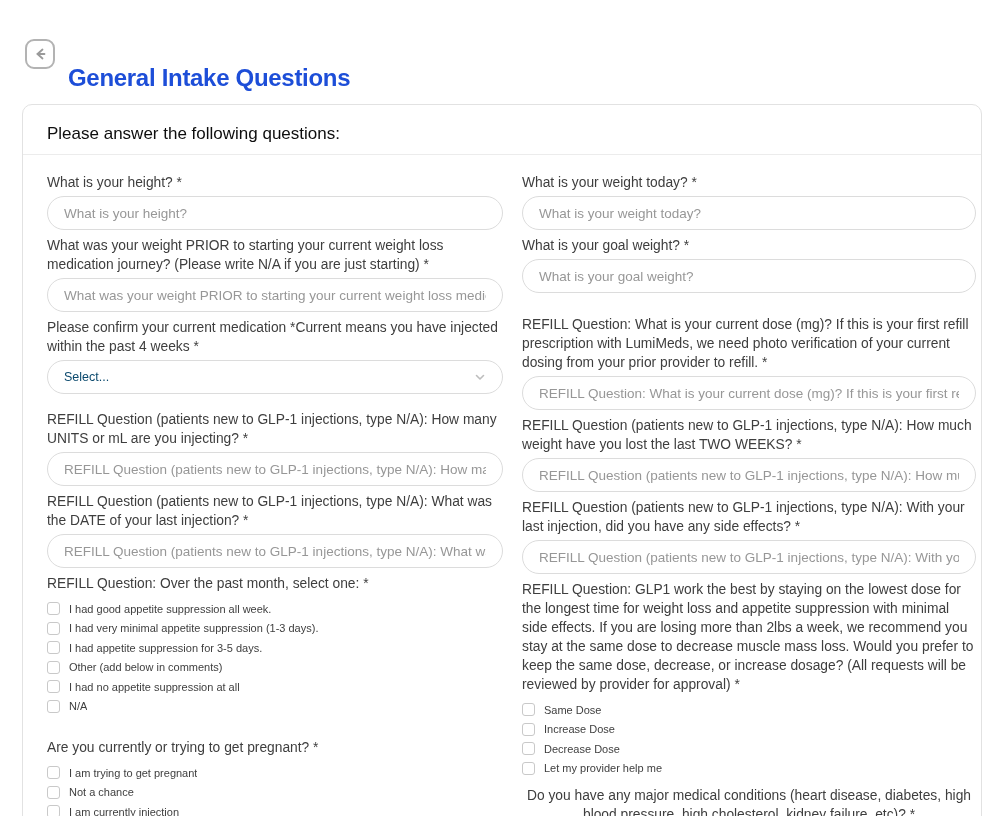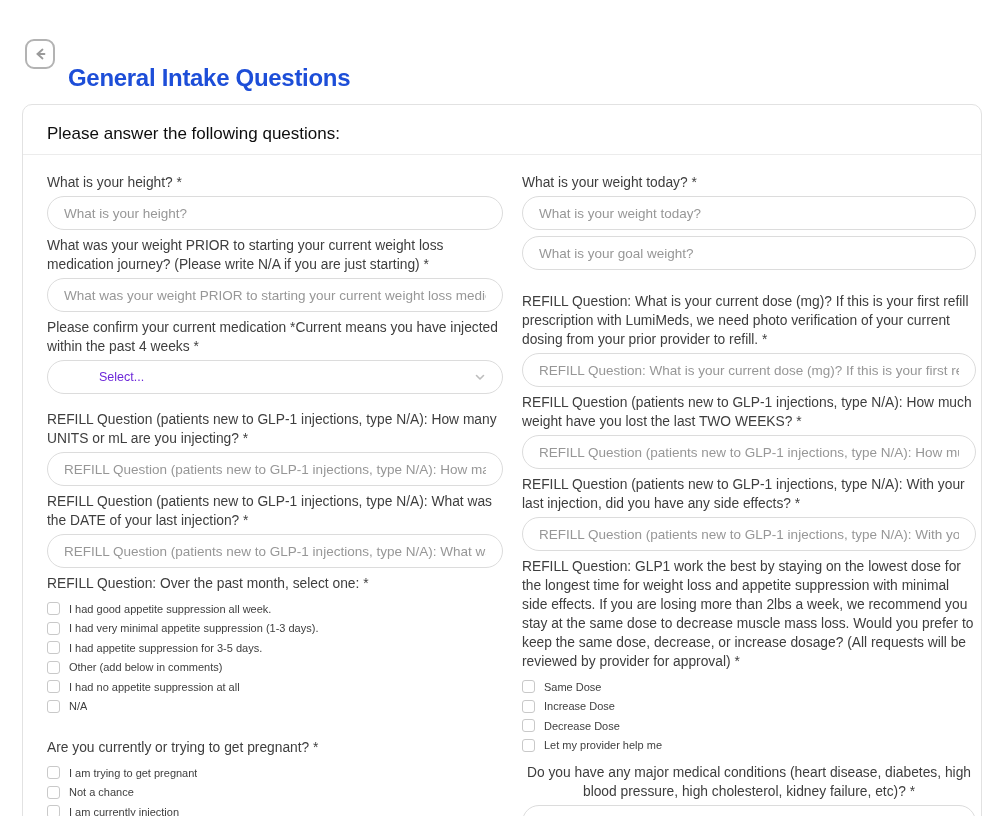--- a/index.html
+++ b/index.html
@@ -14,21 +14,21 @@
     border: 1px solid #e2e2e2; border-radius: 10px; background: #fff; }
   .card-heading { font-size: 17px; font-weight: 500; color: #0e0e0e; padding: 19px 24px 10px 24px; }
   .card-divider { border-bottom: 1px solid #ececec; }
   .form-grid { display: flex; gap: 19px; padding: 18px 20px 0 24px; }
   .col { width: 456px; flex: 0 0 auto; }
   .col.right { width: 454px; }
   .q-label { font-size: 13.8px; line-height: 19px; color: #3e3e3e; margin-bottom: 4px; }
   .tinput { height: 34px; border: 1px solid #dcdcdc; border-radius: 17px; background: #fff;
     display: flex; align-items: center; padding: 8px 16px; margin-bottom: 6px; overflow: hidden; }
   .ph { color: #979797; font-size: 13.5px; white-space: nowrap; overflow: hidden; flex: 1 1 auto; }
-  .sel-value { color: #6d28d9; font-size: 12.5px; white-space: nowrap; overflow: hidden; flex: 1 1 auto; margin-left: 35px; }
+  .sel-value { color: #0c4a6e; font-size: 12.5px; white-space: nowrap; overflow: hidden; flex: 1 1 auto; }
   .chev { flex: 0 0 auto; color: #bdbdbd; margin-left: 8px; display: flex; align-items: center; }
   .cb-group { margin-bottom: 6px; }
   .cb-group .q-label { margin-bottom: 6px; }
   .cb-row { display: flex; align-items: center; gap: 9px; height: 19.5px; cursor: pointer; }
   .cb-box { width: 13px; height: 13px; border: 1px solid #c9c9c9; border-radius: 3px;
     background: #fff; flex: 0 0 auto; }
   .cb-label { font-size: 11px; color: #3e3e3e; white-space: nowrap; overflow: hidden; }
   .mt-md { margin-top: 22px; }
   .mt-lg { margin-top: 16px; }
   .mt-xl { margin-top: 22px; }
@@ -150,20 +150,21 @@
     <div class="col right">
 
       <div>
         <div class="q-label">What is your weight today? *</div>
         <div class="tinput">
           <span class="ph">What is your weight today?</span>
         </div>
       </div>
 
       <div>
+        <div class="q-label">What is your goal weight? *</div>
         <div class="tinput">
           <span class="ph">What is your goal weight?</span>
         </div>
       </div>
 
       <div class="mt-md">
         <div class="q-label">REFILL Question: What is your current dose (mg)? If this is your first refill prescription with LumiMeds, we need photo verification of your current dosing from your prior provider to refill. *</div>
         <div class="tinput">
           <span class="ph">REFILL Question: What is your current dose (mg)?  If this is your first refill prescription with LumiMeds, we need photo verification of your current dosing from your prior provider to refill.</span>
         </div>

